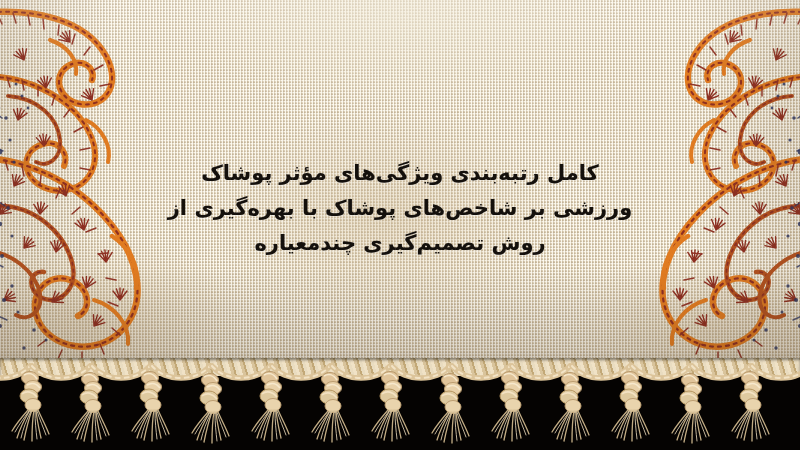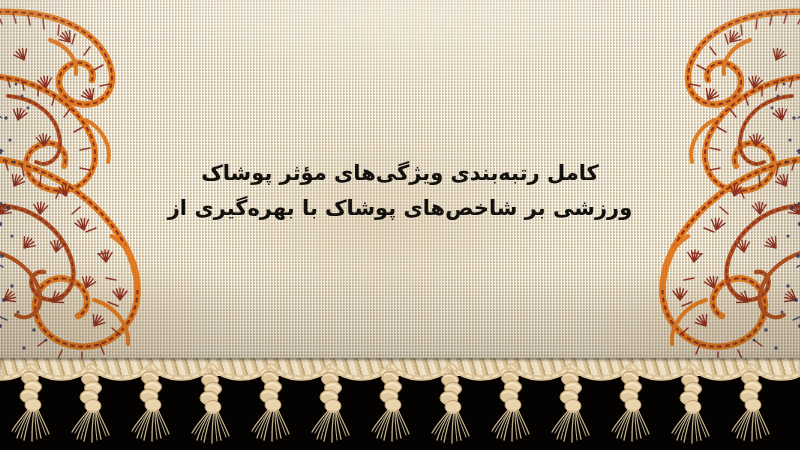--- a/index.html
+++ b/index.html
@@ -259,20 +259,21 @@
     <g stroke="#2b3563" stroke-width="1.5" stroke-linecap="round" fill="none" opacity=".8">
       <path d="M0 112 l8 6 M0 146 l9 5 M2 200 l9 6 M0 262 l9 5 M4 316 l9 4"></path>
     </g>
   </svg>
 
   <div class="cloth-shade"></div>
 
   <div class="title-block">
     <span class="title-line">کامل رتبه‌بندی ویژگی‌های مؤثر پوشاک</span>
     <span class="title-line">ورزشی بر شاخص‌های پوشاک با بهره‌گیری از</span>
+    <span class="title-line">روش تصمیم‌گیری چندمعیاره</span>
   </div>
 
   <div class="selvedge"></div>
 
   <svg class="fringe" width="800" height="98" viewBox="0 0 800 98">
     <defs>
       <g id="tassel">
 
         <ellipse cx="0" cy="10" rx="8.5" ry="6.5" fill="#e0c49a" stroke="#b9996c" stroke-width="1"></ellipse>
         <ellipse cx="3" cy="19" rx="8.5" ry="6.5" fill="#e8d1a9" stroke="#bb9c6f" stroke-width="1"></ellipse>

